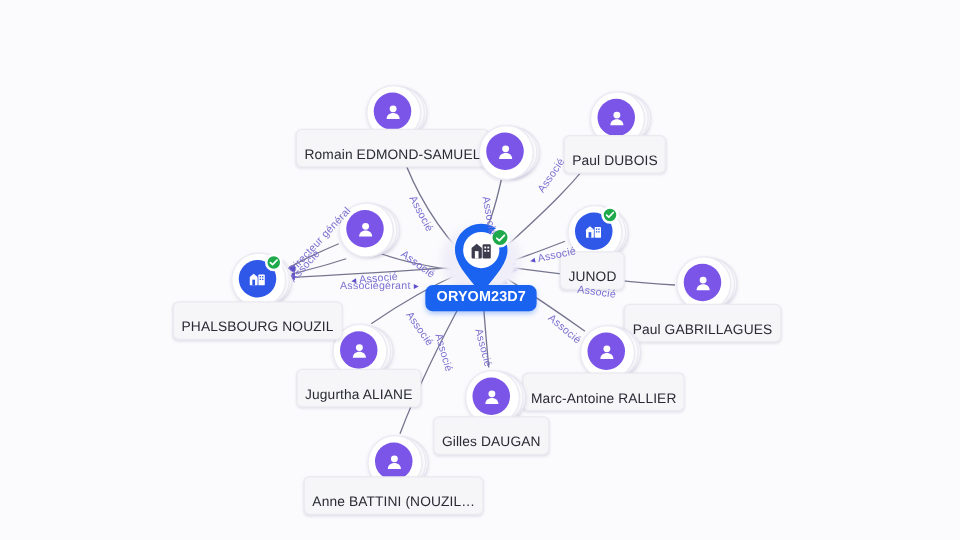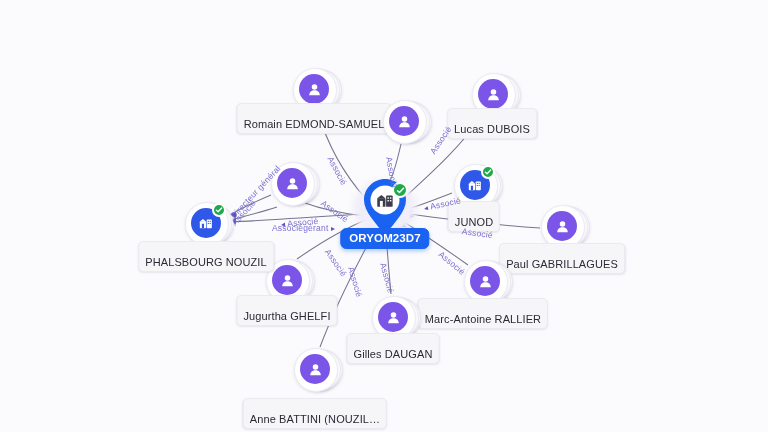--- a/index.html
+++ b/index.html
@@ -261,21 +261,21 @@
       <div class="card c2"></div>
       <div class="card c1"></div>
       <div class="avatar">
         <svg viewBox="0 0 24 24" width="17" height="17">
           <circle cx="12" cy="8.6" r="3.9" fill="#ffffff"></circle>
           <path d="M4.6,20 C4.6,15.6 8,13.2 12,13.2 C16,13.2 19.4,15.6 19.4,20 Z" fill="#ffffff"></path>
         </svg>
       </div>
     </div>
   </div>
-  <div class="node-label" style="left:492px; top:108px;">Lucas DUBOIS</div>
+  <div class="node-label" style="left:492px; top:108px;">Paul DUBOIS</div>
 
   <div class="node" style="left:475px; top:185px;">
     <div class="node-stack">
       <div class="card c3"></div>
       <div class="card c2"></div>
       <div class="card c1"></div>
       <div class="avatar company">
         <svg viewBox="0 0 22 22" width="16" height="16">
           <rect x="2.5" y="9" width="8.6" height="9.2" rx="1" fill="#ffffff"></rect>
           <path d="M2.2,9.4 L6.8,5.5 L11.4,9.4 Z" fill="#ffffff"></path>
@@ -347,36 +347,36 @@
       <div class="card c2"></div>
       <div class="card c1"></div>
       <div class="avatar">
         <svg viewBox="0 0 24 24" width="17" height="17">
           <circle cx="12" cy="8.6" r="3.9" fill="#ffffff"></circle>
           <path d="M4.6,20 C4.6,15.6 8,13.2 12,13.2 C16,13.2 19.4,15.6 19.4,20 Z" fill="#ffffff"></path>
         </svg>
       </div>
     </div>
   </div>
-  <div class="node-label" style="left:315px; top:398px;">Anne BATTINI (NOUZIL…</div>
+  <div class="node-label" style="left:315px; top:381px;">Anne BATTINI (NOUZIL…</div>
 
   <div class="node" style="left:287px; top:280px;">
     <div class="node-stack">
       <div class="card c3"></div>
       <div class="card c2"></div>
       <div class="card c1"></div>
       <div class="avatar">
         <svg viewBox="0 0 24 24" width="17" height="17">
           <circle cx="12" cy="8.6" r="3.9" fill="#ffffff"></circle>
           <path d="M4.6,20 C4.6,15.6 8,13.2 12,13.2 C16,13.2 19.4,15.6 19.4,20 Z" fill="#ffffff"></path>
         </svg>
       </div>
     </div>
   </div>
-  <div class="node-label" style="left:287px; top:295px;">Jugurtha GHELFI</div>
+  <div class="node-label" style="left:287px; top:295px;">Jugurtha ALIANE</div>
 
   <div class="node" style="left:206px; top:223px;">
     <div class="node-stack">
       <div class="card c3"></div>
       <div class="card c2"></div>
       <div class="card c1"></div>
       <div class="avatar company">
         <svg viewBox="0 0 22 22" width="16" height="16">
           <rect x="2.5" y="9" width="8.6" height="9.2" rx="1" fill="#ffffff"></rect>
           <path d="M2.2,9.4 L6.8,5.5 L11.4,9.4 Z" fill="#ffffff"></path>

